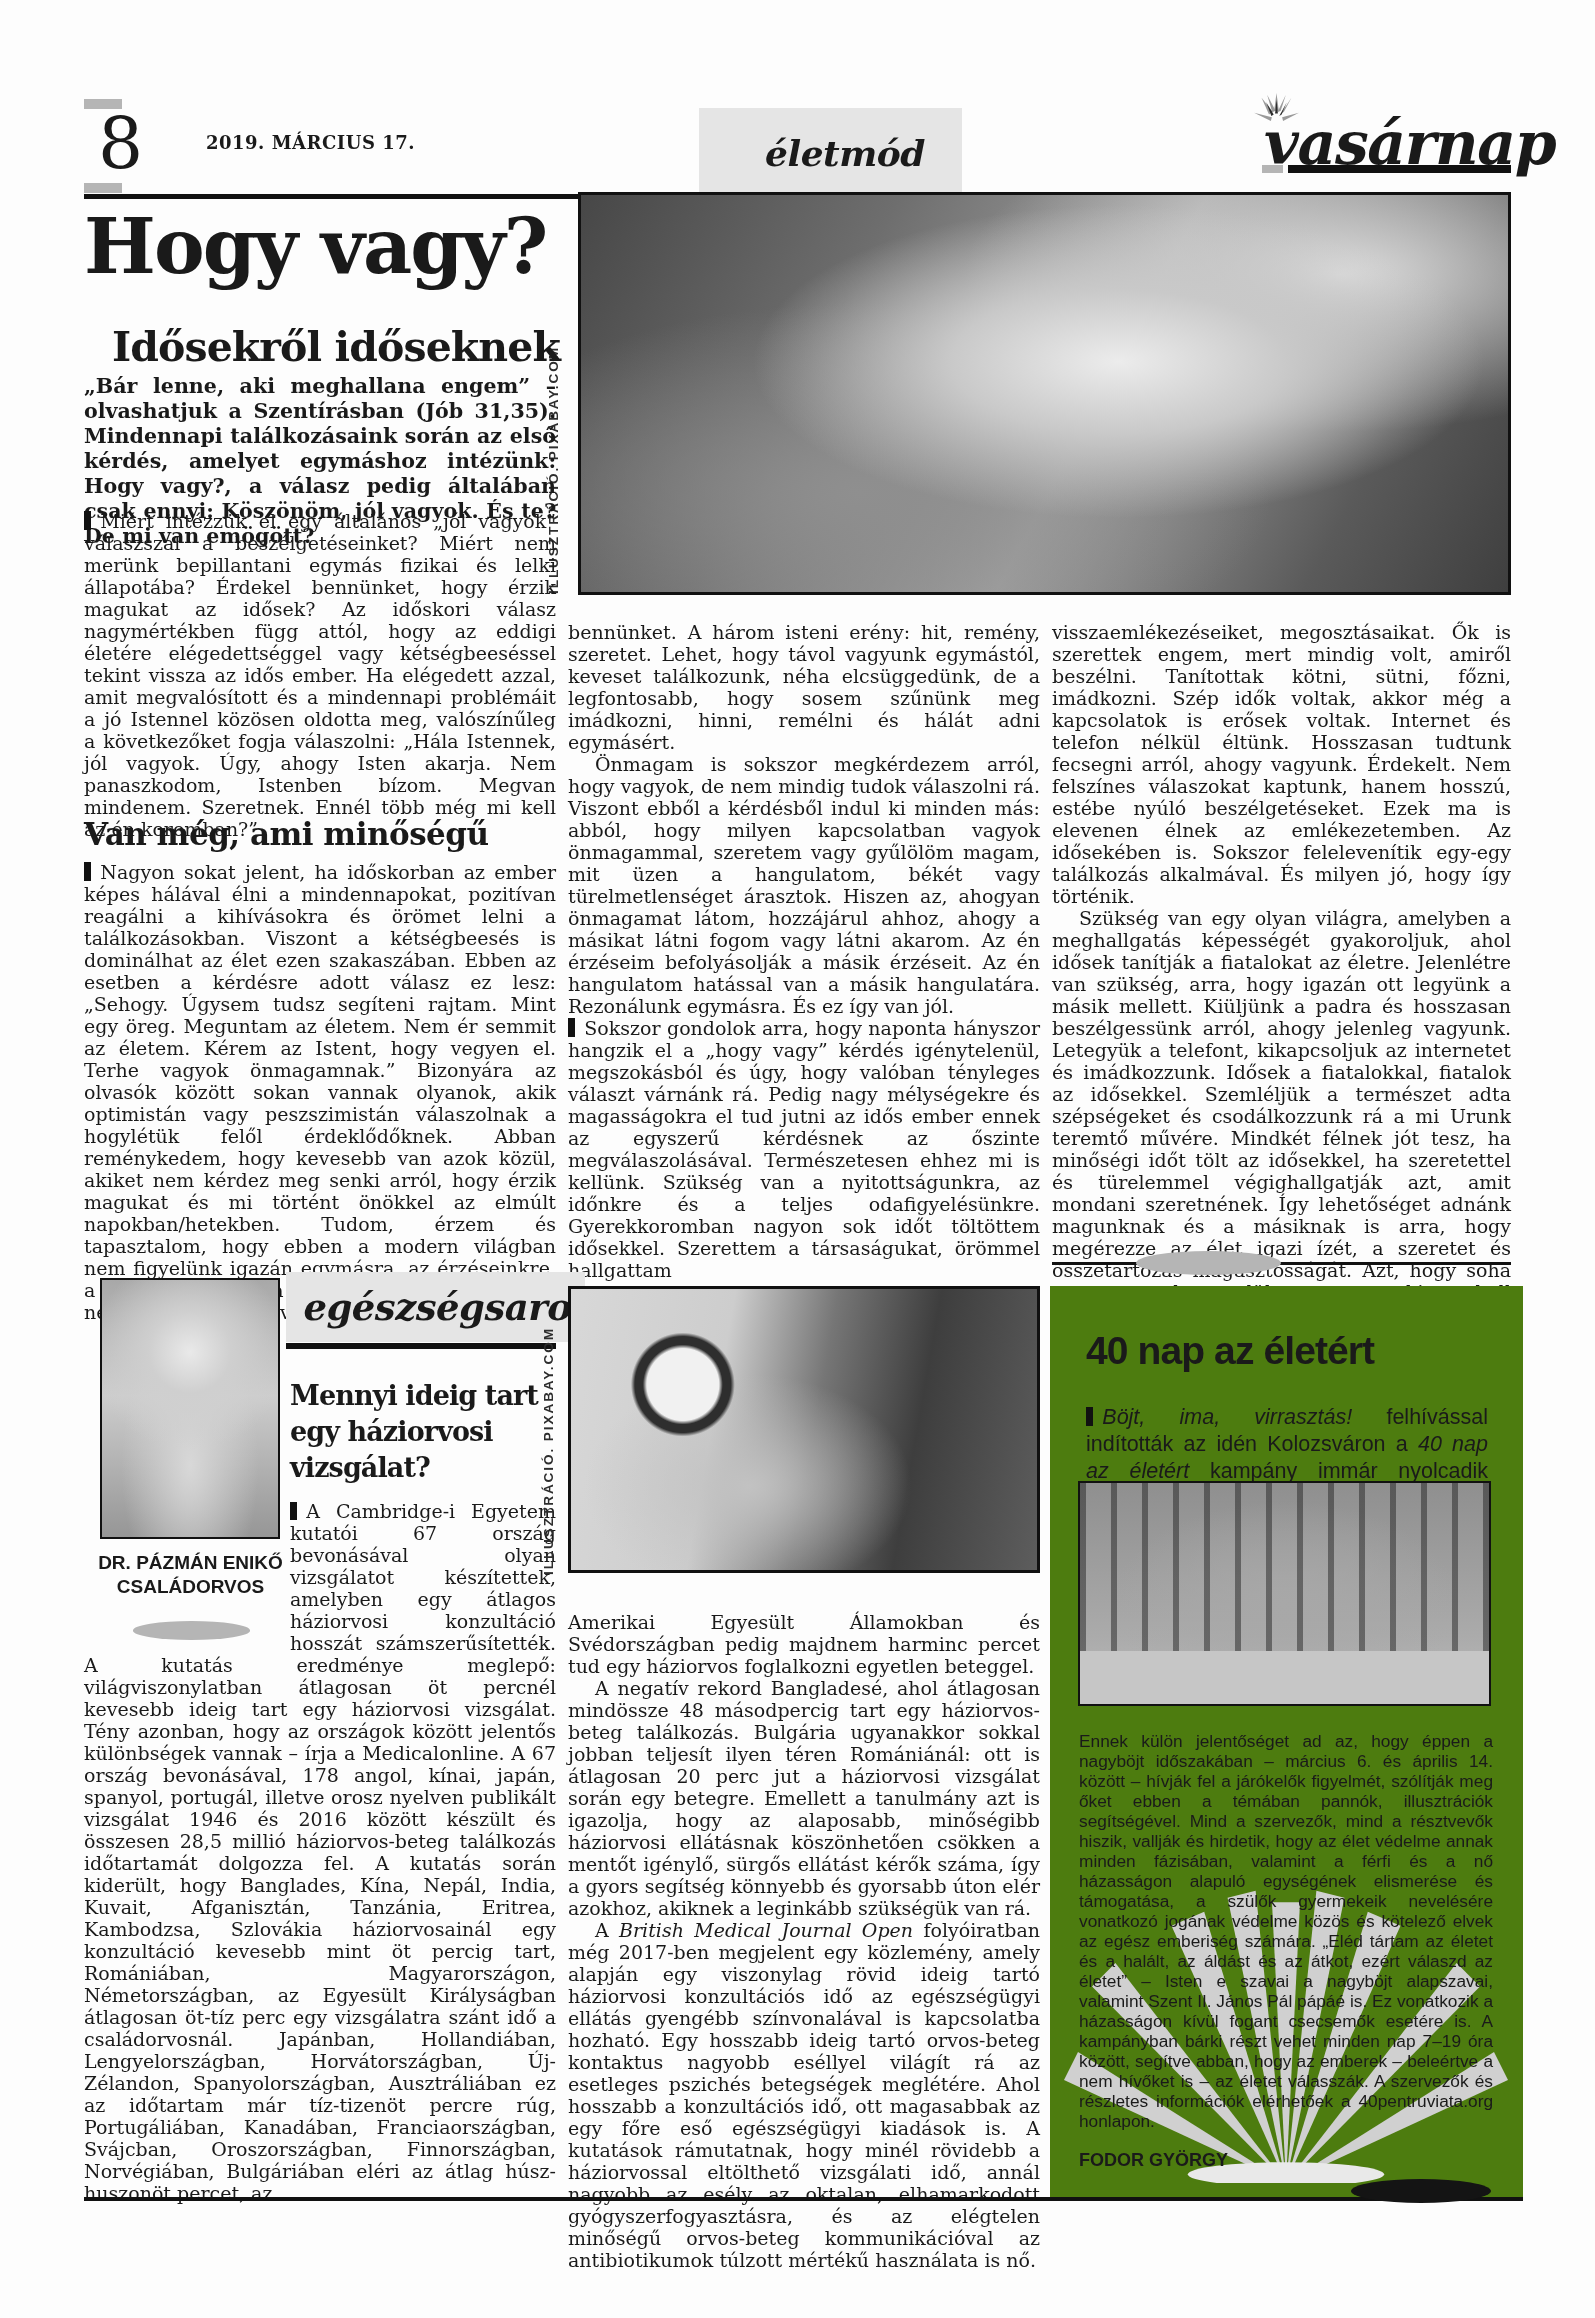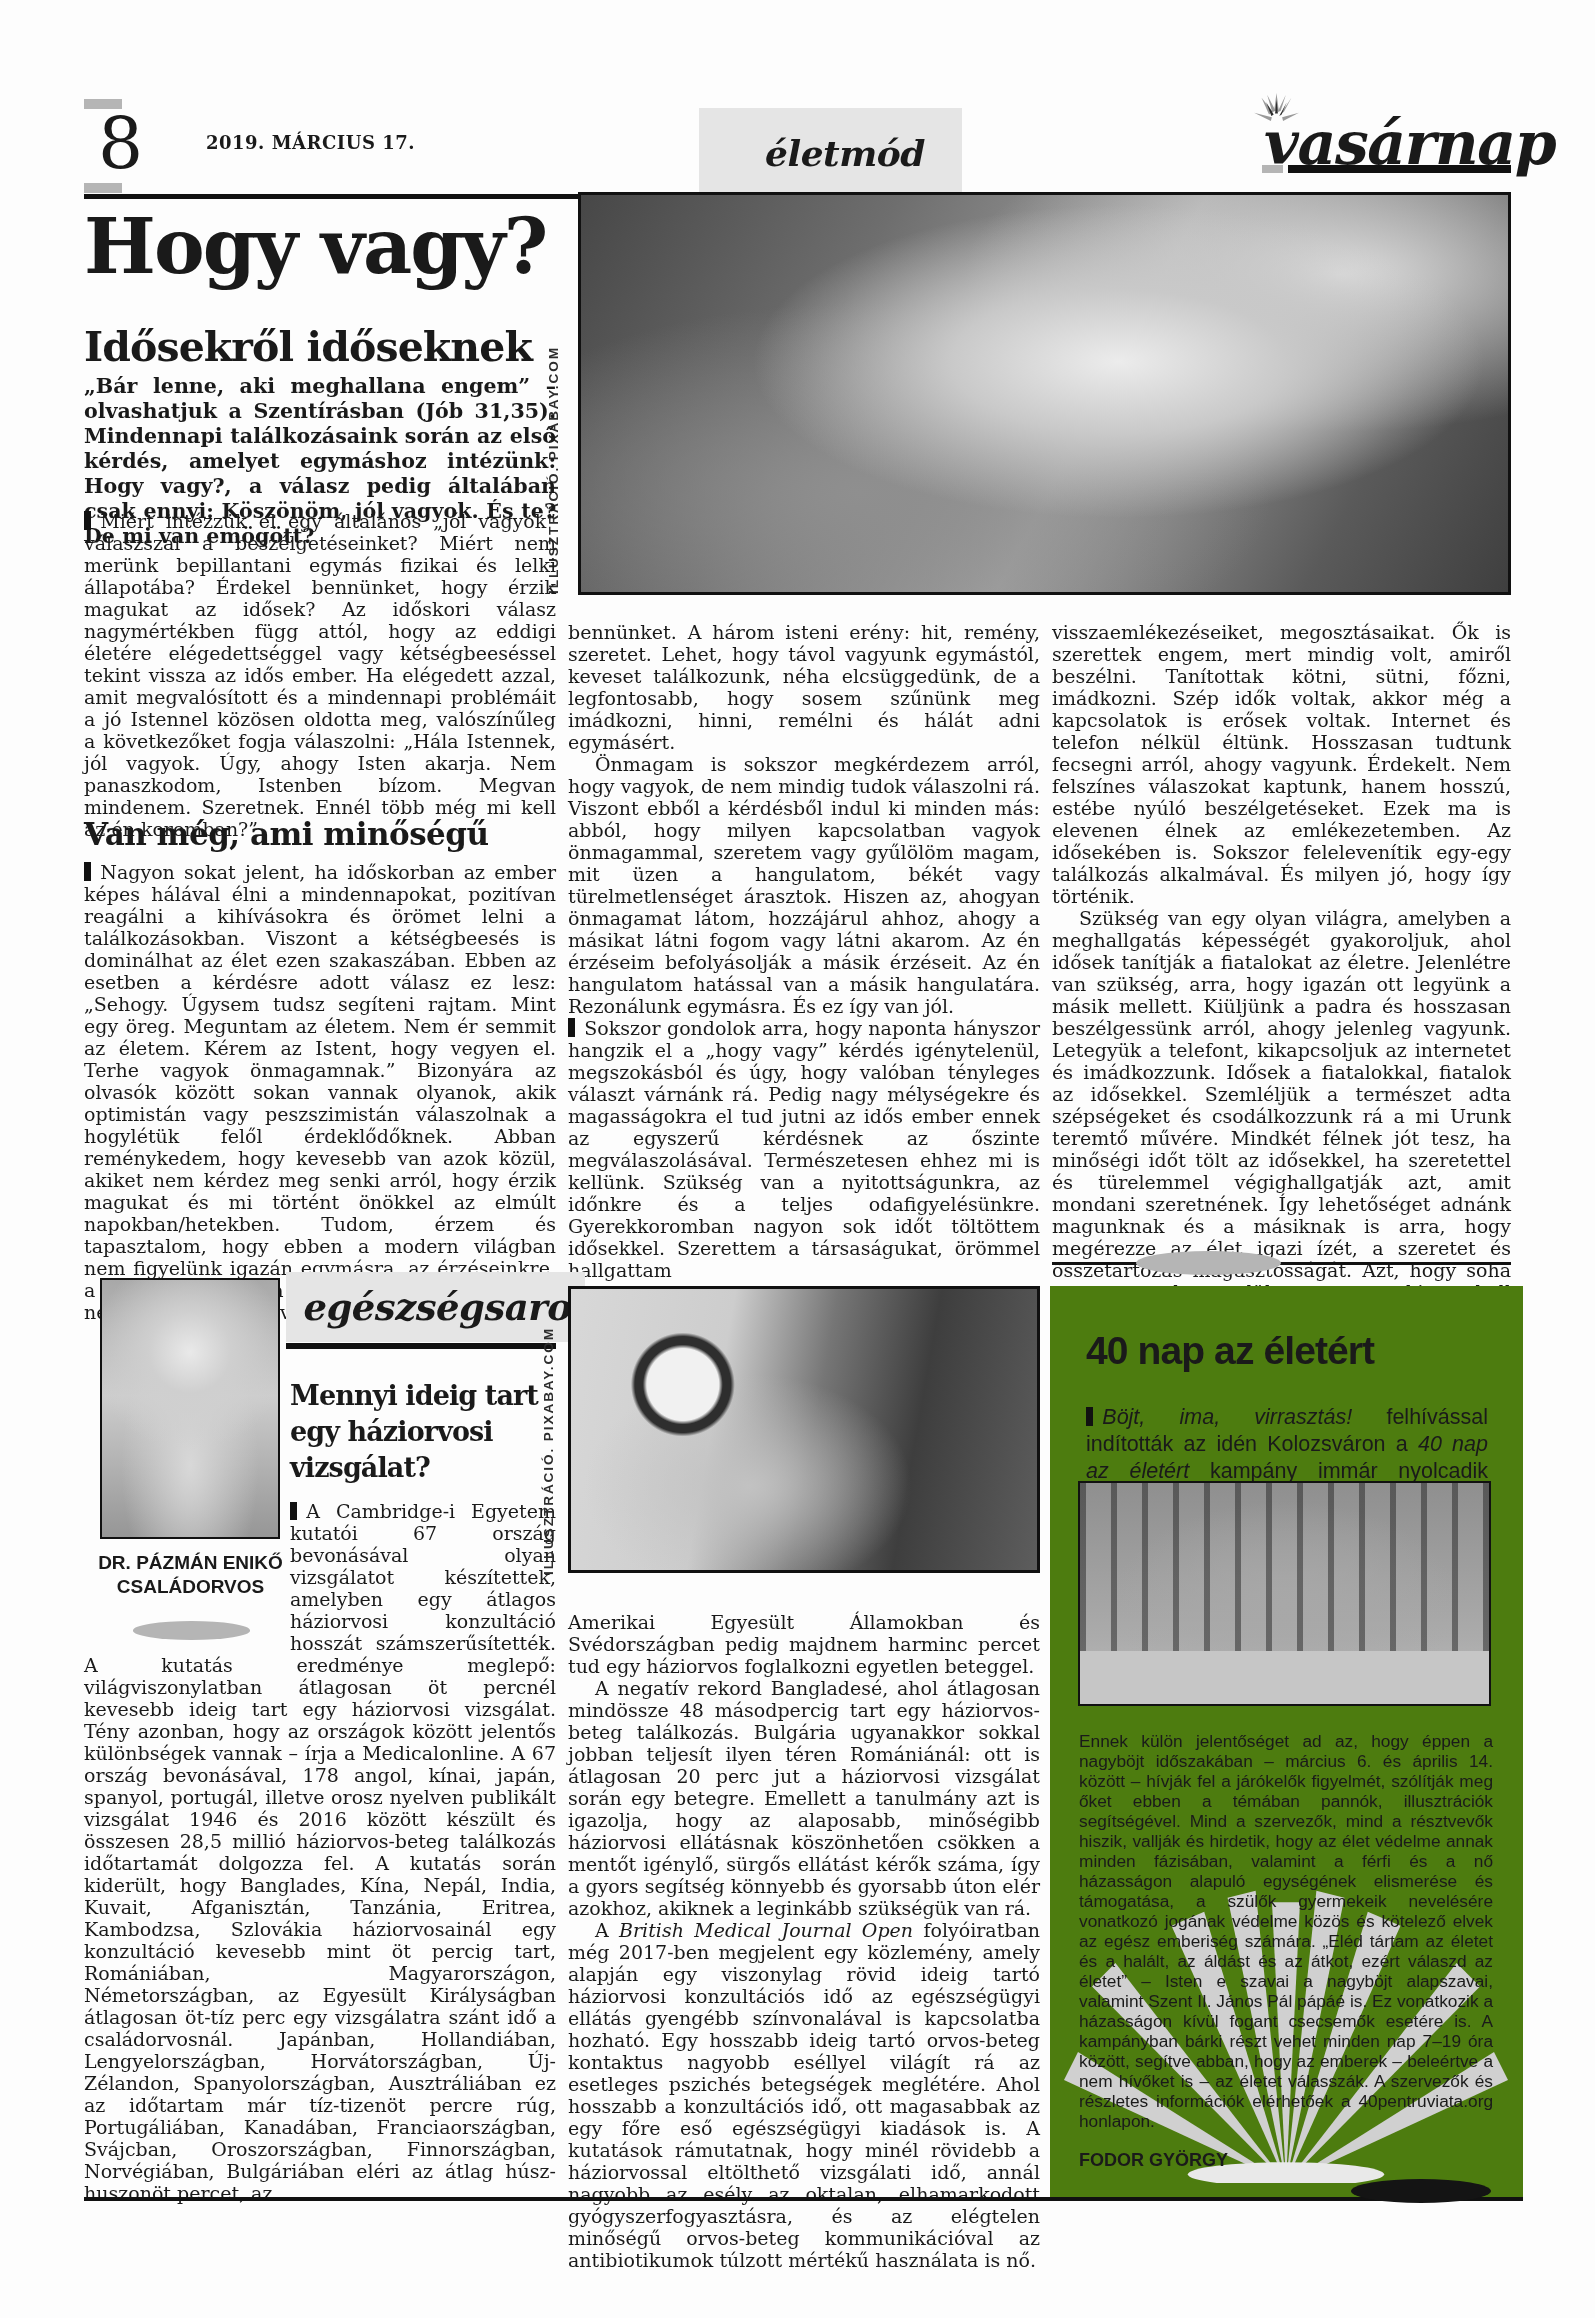--- a/index.html
+++ b/index.html
@@ -15,21 +15,21 @@
   .subhead{font-weight:bold;font-size:31px;line-height:34px;letter-spacing:-0.5px;}
   .byline{font-family:"Liberation Sans",sans-serif;font-weight:bold;font-size:18px;text-align:left;letter-spacing:0;}
   .caption{font-family:"Liberation Sans",sans-serif;font-weight:bold;font-size:19px;line-height:24px;text-align:center;}
   .vcredit{
     font-family:"Liberation Sans",sans-serif;font-weight:bold;font-size:13.6px;letter-spacing:1.9px;color:#2d2d2d;
     writing-mode:vertical-rl;transform:rotate(180deg);white-space:nowrap;
   }
   .ellipse{border-radius:50%;}
   .tick{background:#b5b5b5;}
   .title{font-weight:bold;font-size:76px;line-height:1;letter-spacing:-1.9px;}
-  .subtitle{font-weight:bold;font-size:41px;line-height:1;letter-spacing:-0.9px;}
+  .subtitle{font-weight:bold;font-size:41px;line-height:1;letter-spacing:-0.9px;margin-left:28px;}
   .leadtext{font-weight:bold;font-size:20.6px;line-height:25px;text-align:justify;}
   .health-headline{font-weight:bold;font-size:27px;line-height:36px;letter-spacing:-0.9px;}
   .health-lead{font-weight:bold;font-size:21px;line-height:27px;text-align:justify;}
   .spacer{float:left;width:206px;height:273px;}
   .badge{
     background:#e5e5e5;display:flex;align-items:center;justify-content:center;
     font-style:italic;font-weight:bold;font-size:37px;letter-spacing:-0.5px;padding-left:29px;
   }
   .panel{background:#4d7c0f;overflow:hidden;}
   .panel-title{font-family:"Liberation Sans",sans-serif;font-weight:bold;font-size:39px;letter-spacing:-0.9px;}

